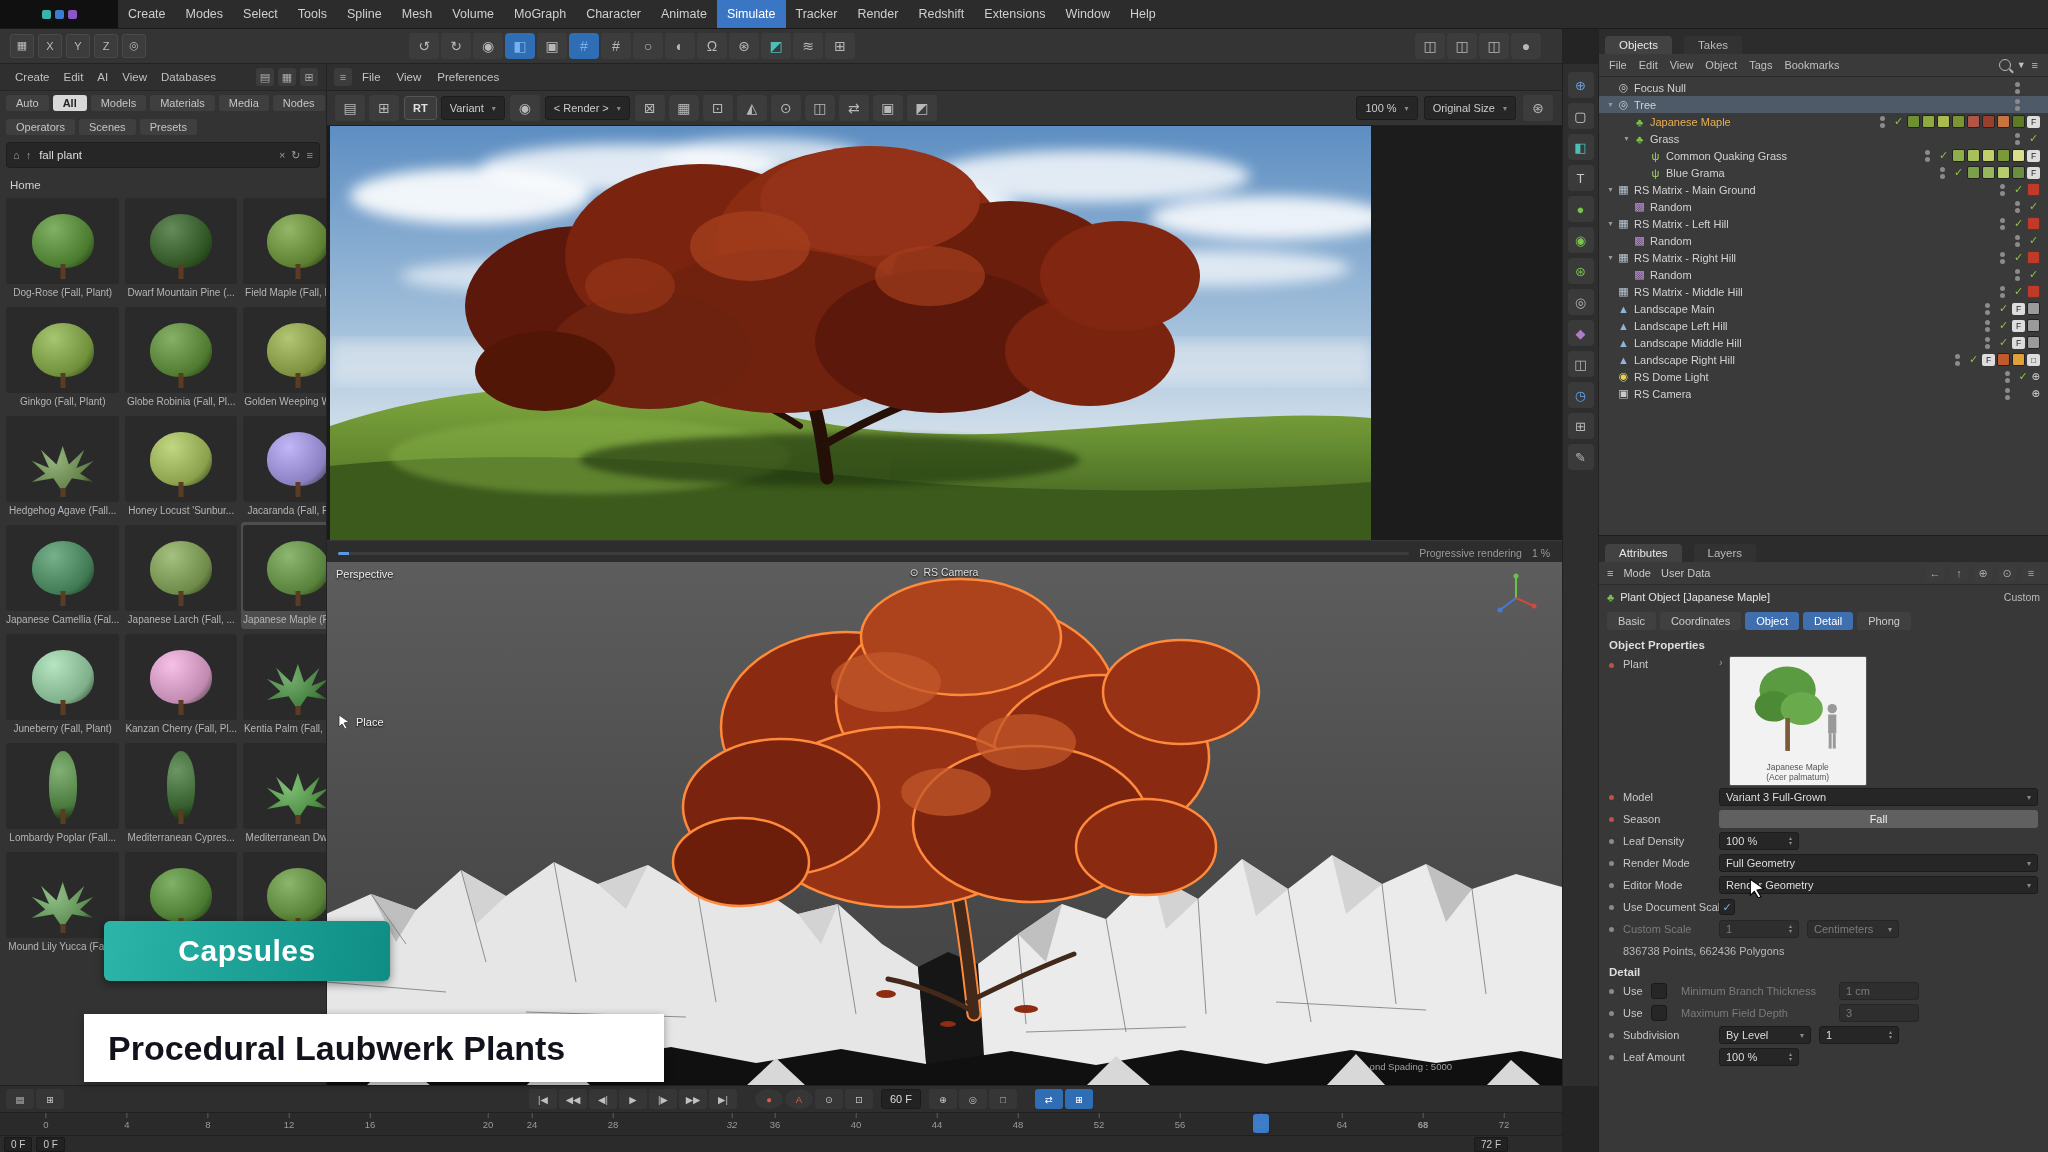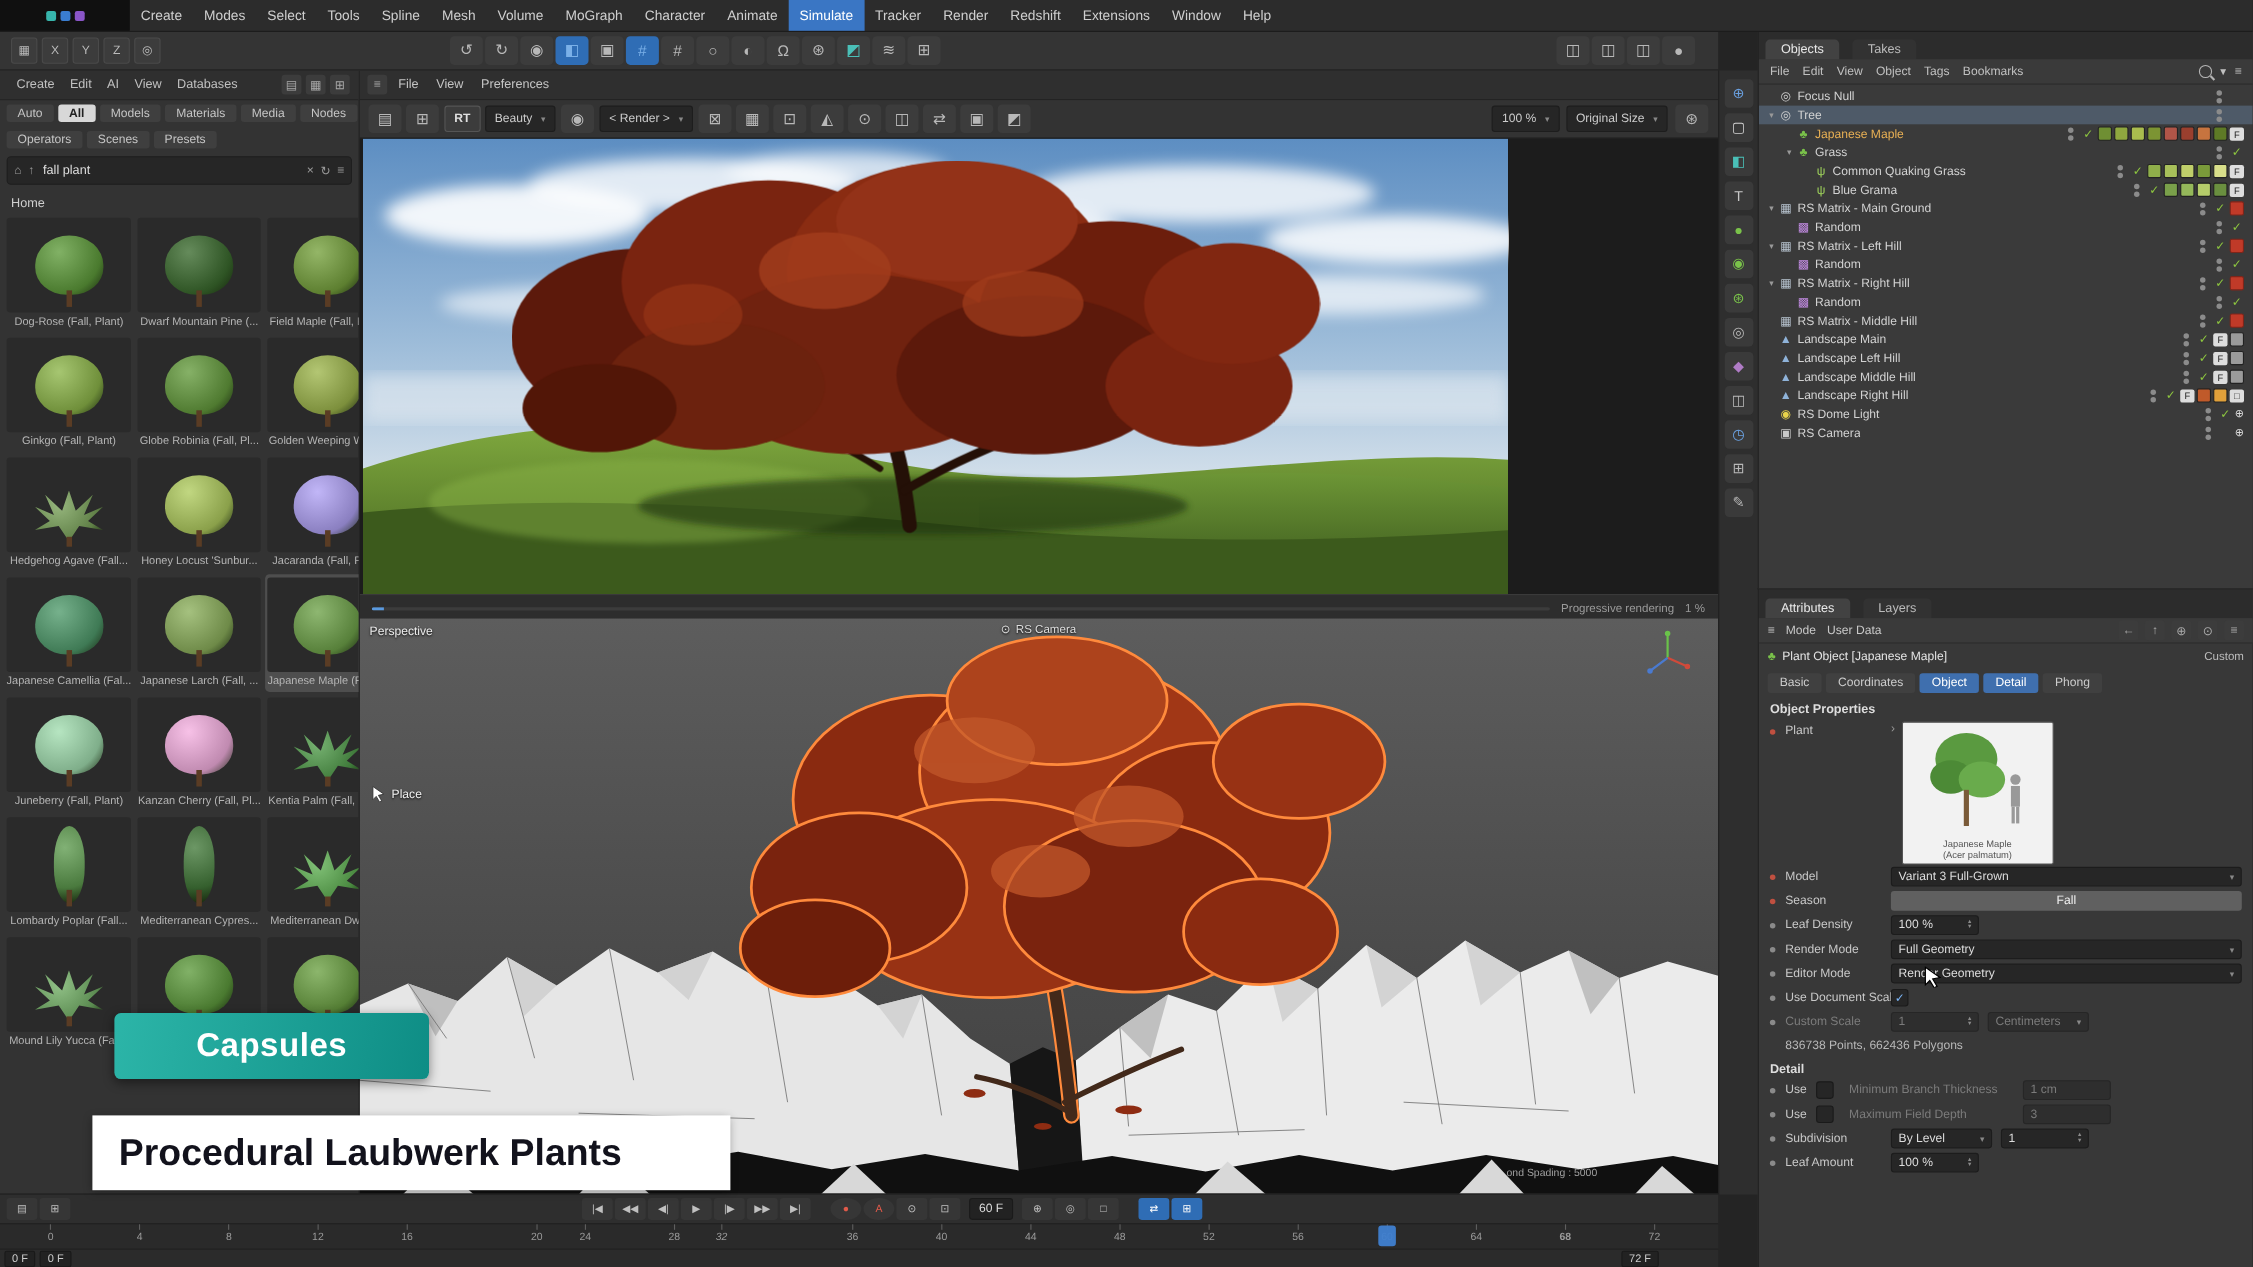--- a/index.html
+++ b/index.html
@@ -417,21 +417,21 @@
           <div class="rv-menu-item">Preferences</div>
         </span>
     </div>
     <div id="rv-toolbar">
       <div id="rv-icons-a">
           <div class="tbtn">▤</div>
           <div class="tbtn">⊞</div>
         </div>
       <div class="rt-btn">RT</div>
       <div class="rv-drop">
-          <span>Beauty</span>
+          <span>Variant</span>
           <span class="car">▾</span>
         </div>
       <span class="tbtn">◉</span>
       <div class="rv-drop">
           <span>&lt; Render &gt;</span>
           <span class="car">▾</span>
         </div>
       <div id="rv-icons-b">
           <div class="tbtn">⊠</div>
           <div class="tbtn">▦</div>
@@ -1156,21 +1156,21 @@
           <span>20</span>
         </div>
         <div class="tick" style="left: 532px;">
           <i></i>
           <span>24</span>
         </div>
         <div class="tick" style="left: 613px;">
           <i></i>
           <span>28</span>
         </div>
-        <div class="tick" style="left: 656px; font-style: italic;">
+        <div class="tick" style="left: 732px; font-style: italic;">
           <i></i>
           <span>32</span>
         </div>
         <div class="tick" style="left: 775px;">
           <i></i>
           <span>36</span>
         </div>
         <div class="tick" style="left: 856px;">
           <i></i>
           <span>40</span>

